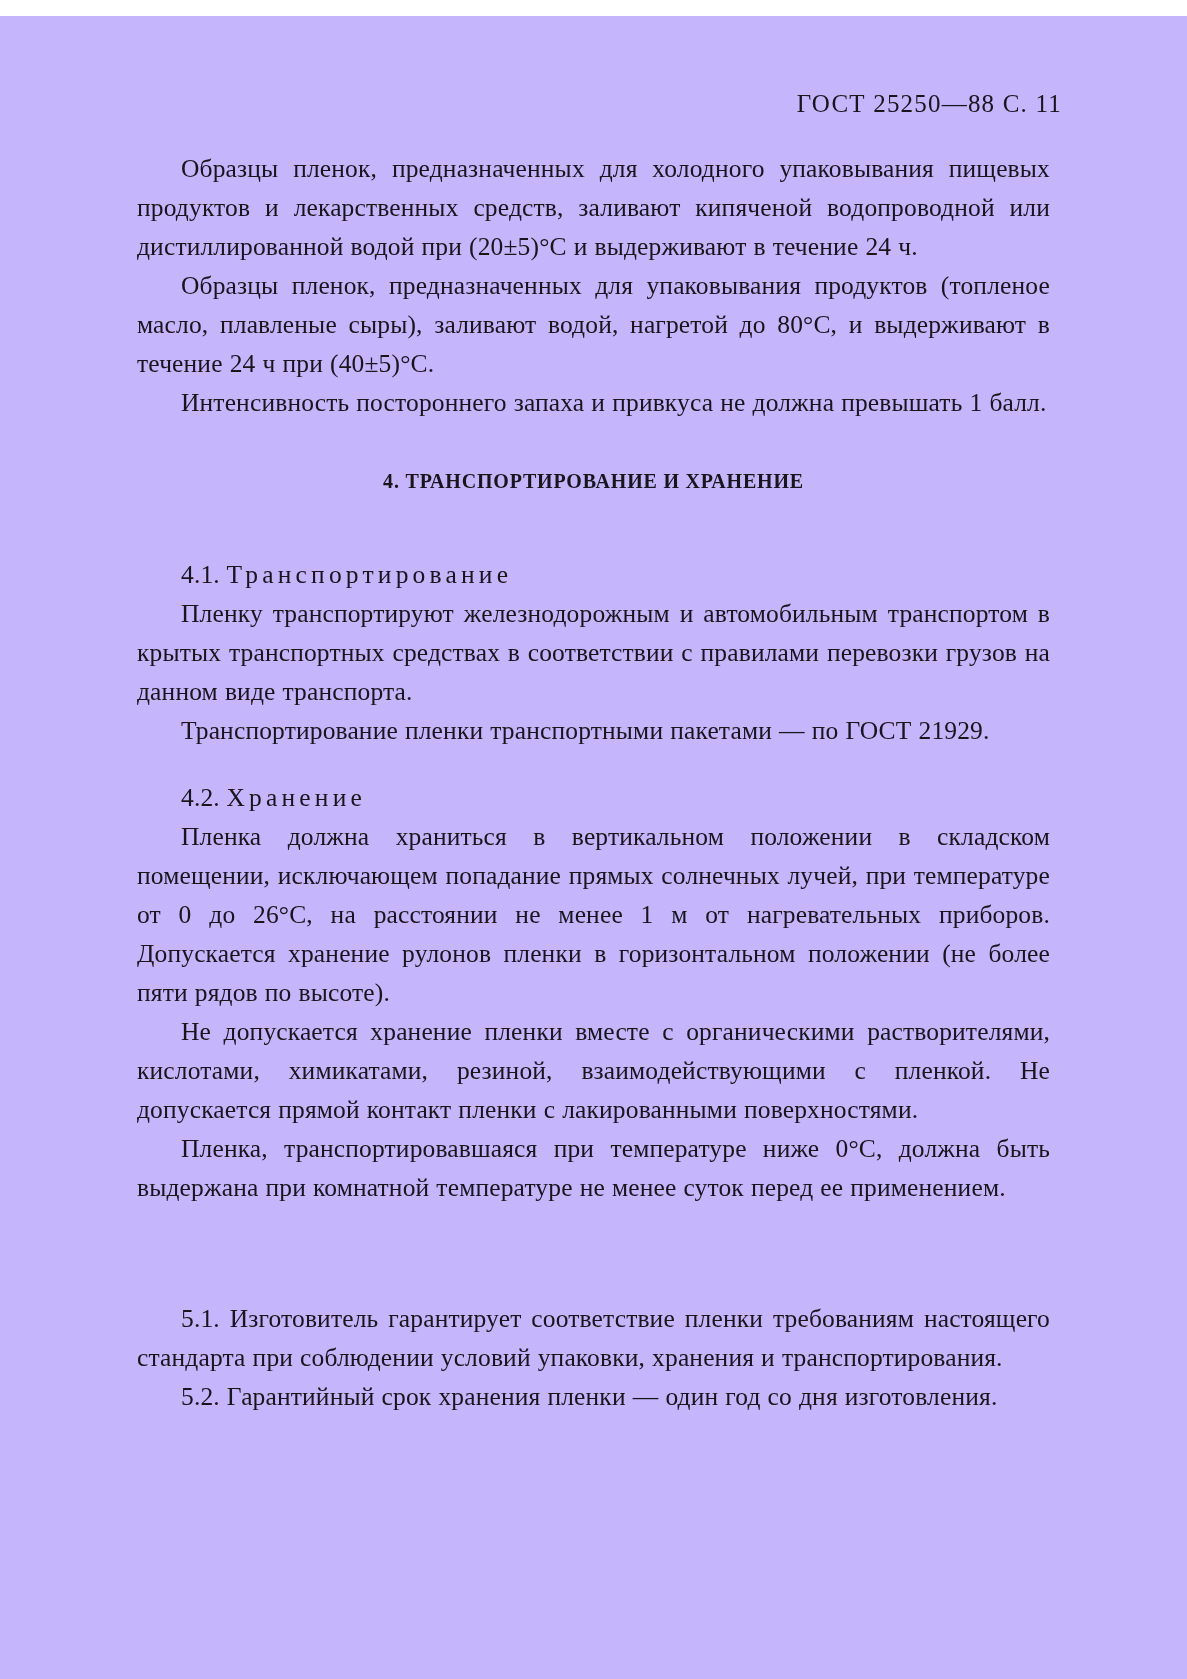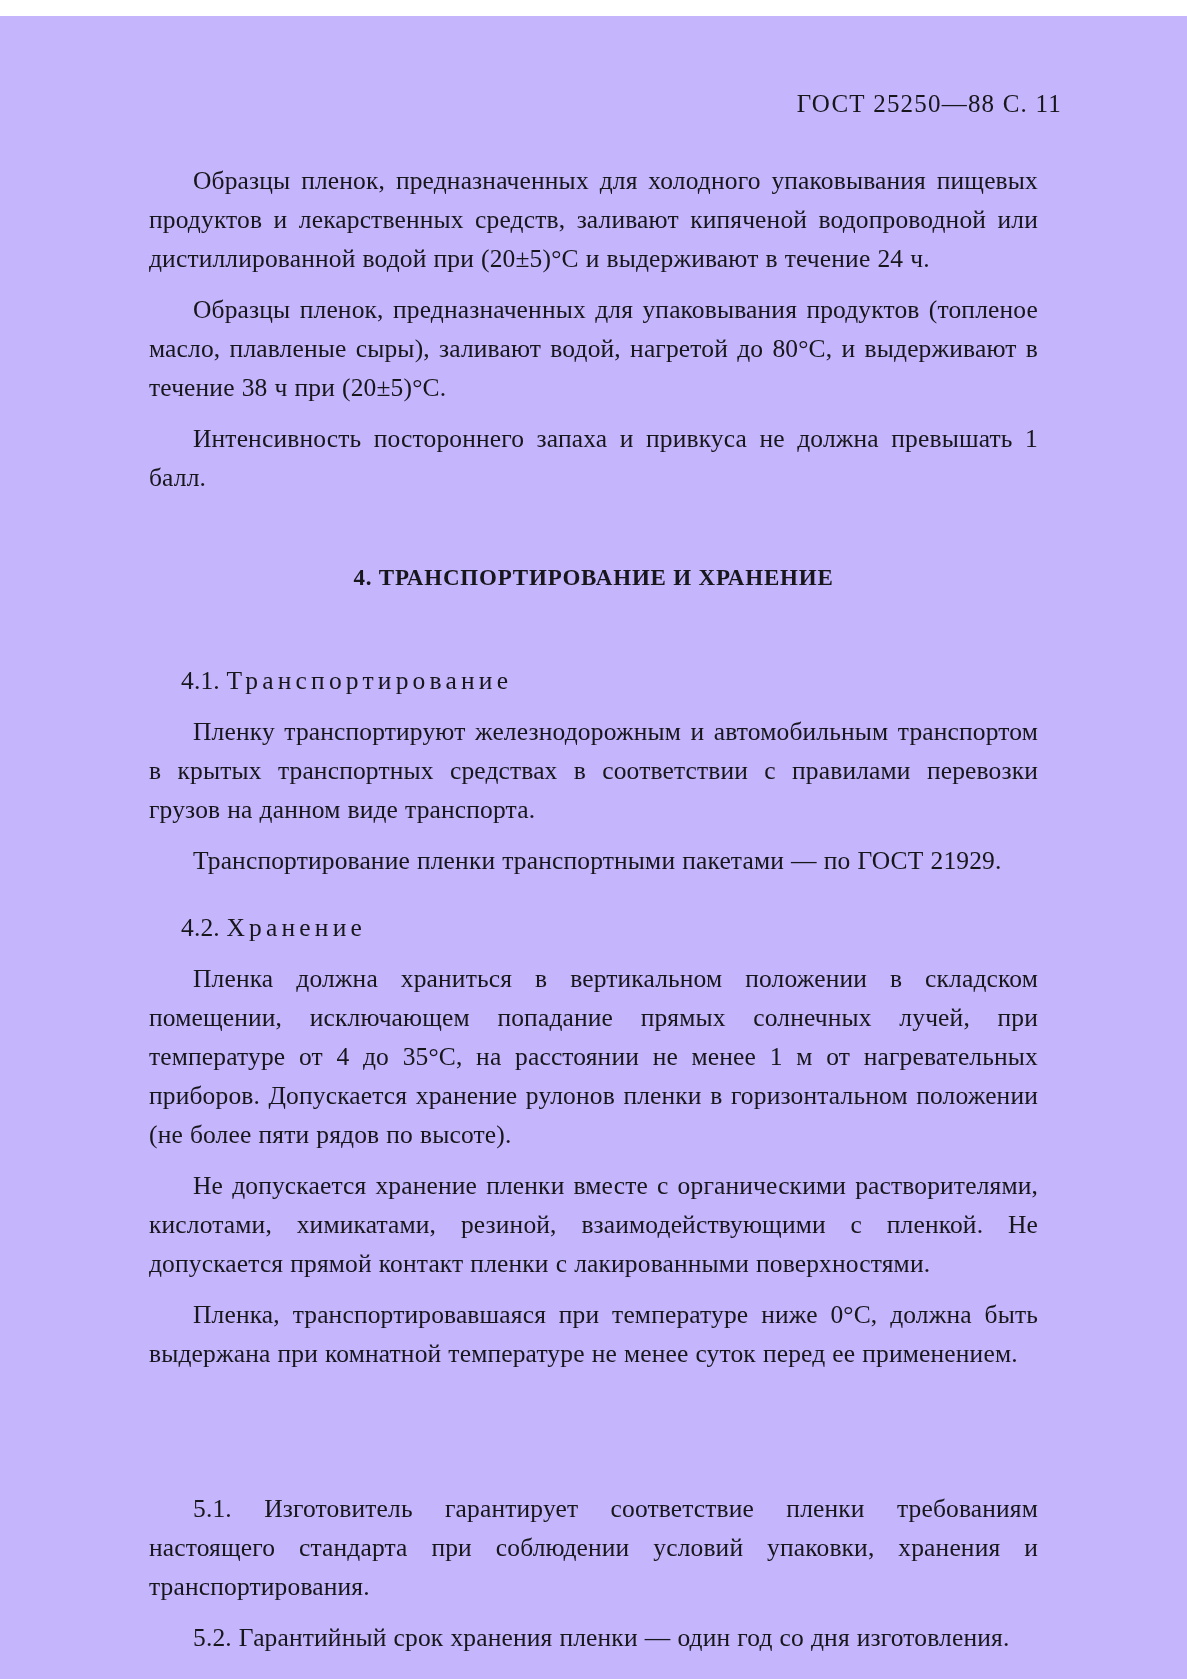--- a/index.html
+++ b/index.html
@@ -31,32 +31,32 @@
     letter-spacing: 1.2px;
     white-space: nowrap;
   }
   .content {
     position: absolute;
     left: 137px;
     top: 133px;
     width: 913px;
   }
   p {
-    margin: 12px;
+    margin: 0;
     font-size: 25.5px;
     line-height: 39px;
     text-align: justify;
     text-justify: inter-word;
     text-indent: 44px;
     letter-spacing: 0.15px;
     word-spacing: 0.5px;
   }
   h2 {
-    margin: 16px;
-    font-size: 23px;
+    margin: 8px;
+    font-size: 20px;
     font-weight: bold;
     text-align: center;
     letter-spacing: 0.8px;
     font-family: "Liberation Serif", serif;
   }
   .sec-title {
     font-size: 25.5px;
     line-height: 39px;
     text-indent: 44px;
     letter-spacing: 0.15px;
@@ -72,41 +72,41 @@
 </head>
 <body>
 
 <div class="page">
 
   <div class="header">ГОСТ 25250—88 С. 11</div>
 
   <div class="content">
 
     <p>Образцы пленок, предназначенных для холодного упаковывания пищевых продуктов и лекарственных средств, заливают кипяченой водопроводной или дистиллированной водой при (20±5)°С и выдерживают в течение 24 ч.</p>
-    <p>Образцы пленок, предназначенных для упаковывания продуктов (топленое масло, плавленые сыры), заливают водой, нагретой до 80°С, и выдерживают в течение 38 ч при (20±5)°С.</p>
+    <p>Образцы пленок, предназначенных для упаковывания продуктов (топленое масло, плавленые сыры), заливают водой, нагретой до 80°С, и выдерживают в течение 24 ч при (40±5)°С.</p>
     <p>Интенсивность постороннего запаха и привкуса не должна превышать 1 балл.</p>
 
     <div class="gap-lg"></div>
     <h2>4. ТРАНСПОРТИРОВАНИЕ И ХРАНЕНИЕ</h2>
     <div class="gap-md"></div>
 
     <div class="sec-title">
       <span>4.1.</span>
       <span class="spaced">Транспортирование</span>
     </div>
 
     <p>Пленку транспортируют железнодорожным и автомобильным транспортом в крытых транспортных средствах в соответствии с правилами перевозки грузов на данном виде транспорта.</p>
     <p>Транспортирование пленки транспортными пакетами — по ГОСТ 21929.</p>
 
     <div class="sec-title">
       <span>4.2.</span>
       <span class="spaced">Хранение</span>
     </div>
 
-    <p>Пленка должна храниться в вертикальном положении в складском помещении, исключающем попадание прямых солнечных лучей, при температуре от 4 до 35°С, на расстоянии не менее 1 м от нагревательных приборов. Допускается хранение рулонов пленки в горизонтальном положении (не более пяти рядов по высоте).</p>
+    <p>Пленка должна храниться в вертикальном положении в складском помещении, исключающем попадание прямых солнечных лучей, при температуре от 0 до 26°С, на расстоянии не менее 1 м от нагревательных приборов. Допускается хранение рулонов пленки в горизонтальном положении (не более пяти рядов по высоте).</p>
     <p>Не допускается хранение пленки вместе с органическими растворителями, кислотами, химикатами, резиной, взаимодействующими с пленкой. Не допускается прямой контакт пленки с лакированными поверхностями.</p>
     <p>Пленка, транспортировавшаяся при температуре ниже 0°С, должна быть выдержана при комнатной температуре не менее суток перед ее применением.</p>
 
     <div class="gap-xl"></div>
     <div class="gap-lg"></div>
 
     <p>5.1. Изготовитель гарантирует соответствие пленки требованиям настоящего стандарта при соблюдении условий упаковки, хранения и транспортирования.</p>
     <p>5.2. Гарантийный срок хранения пленки — один год со дня изготовления.</p>
 
   </div>

